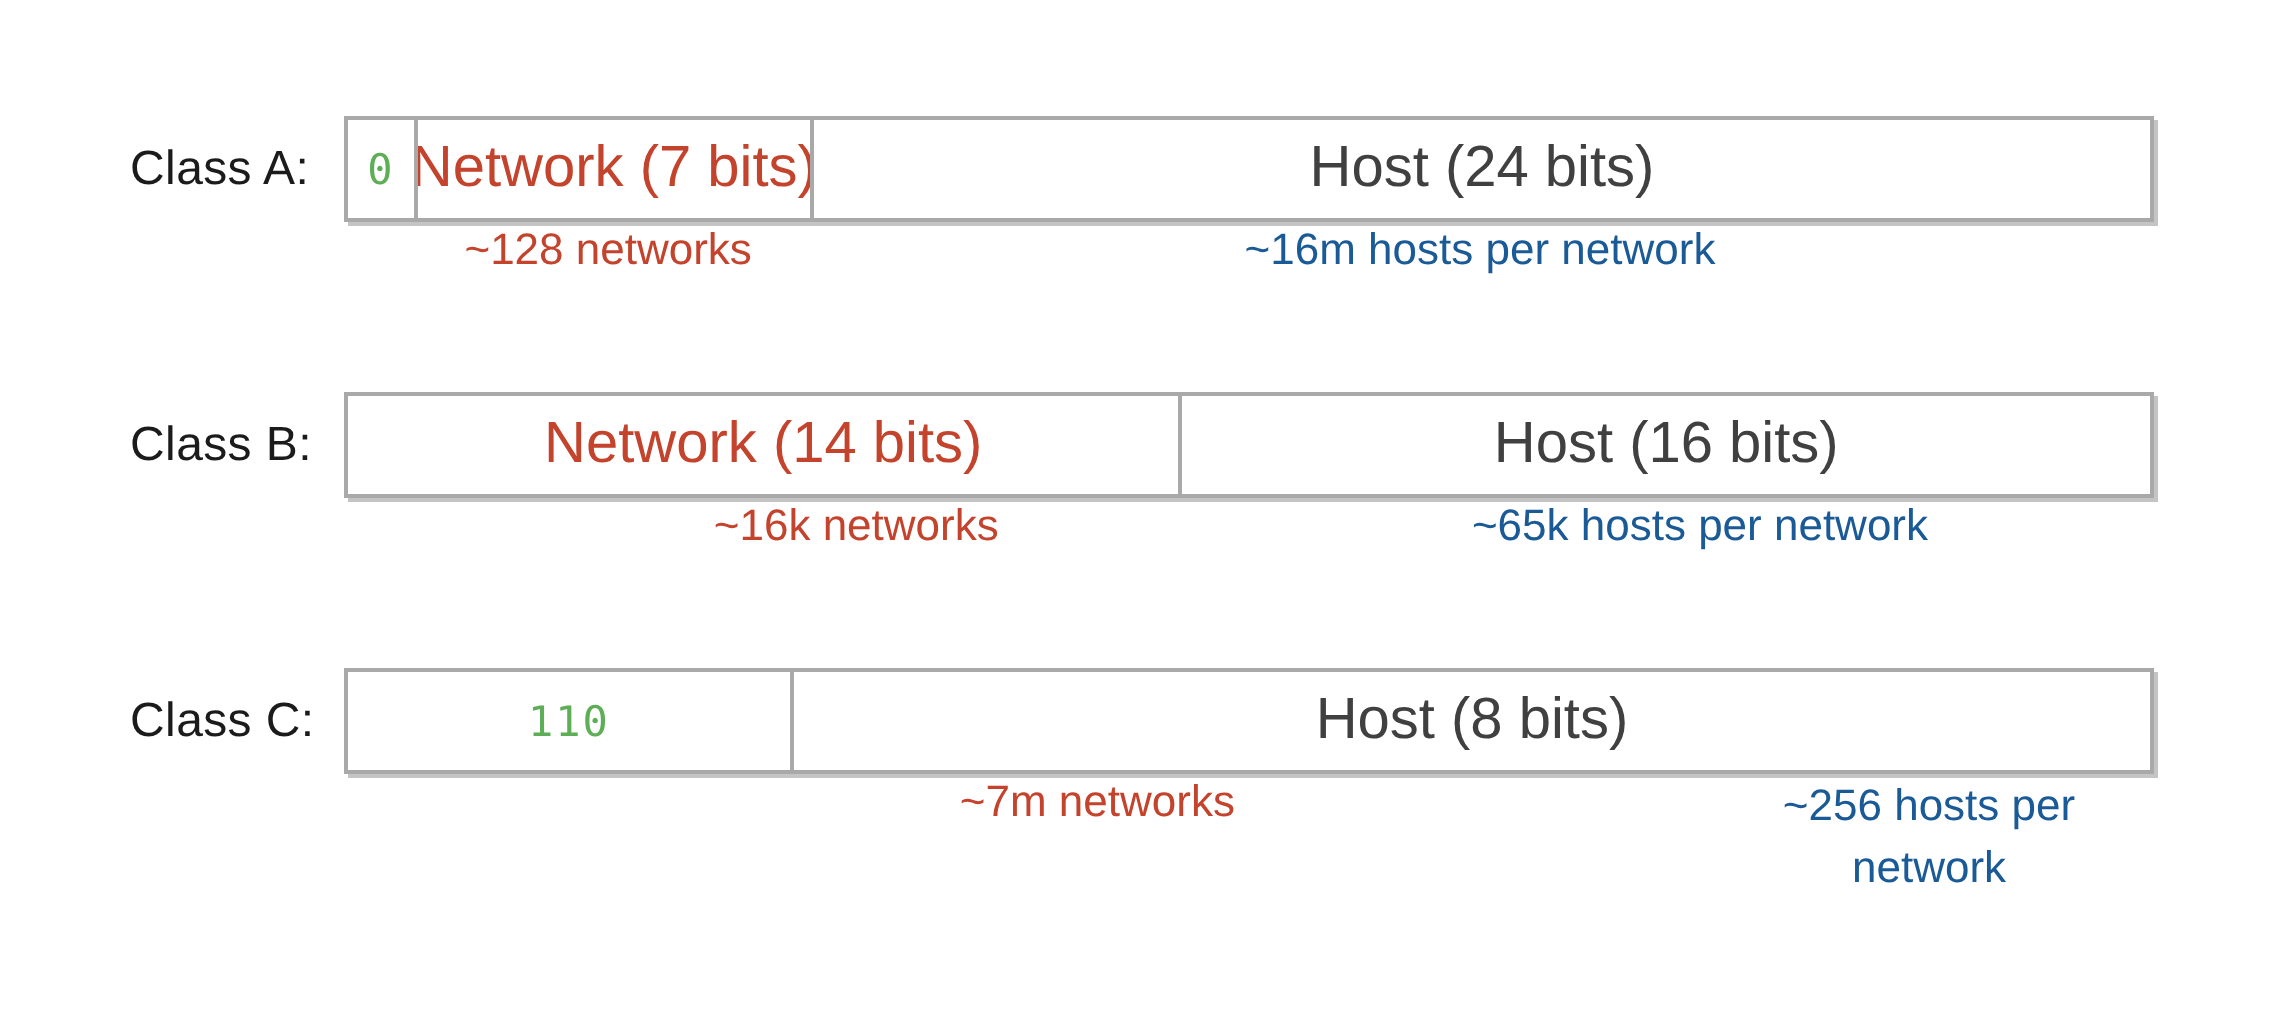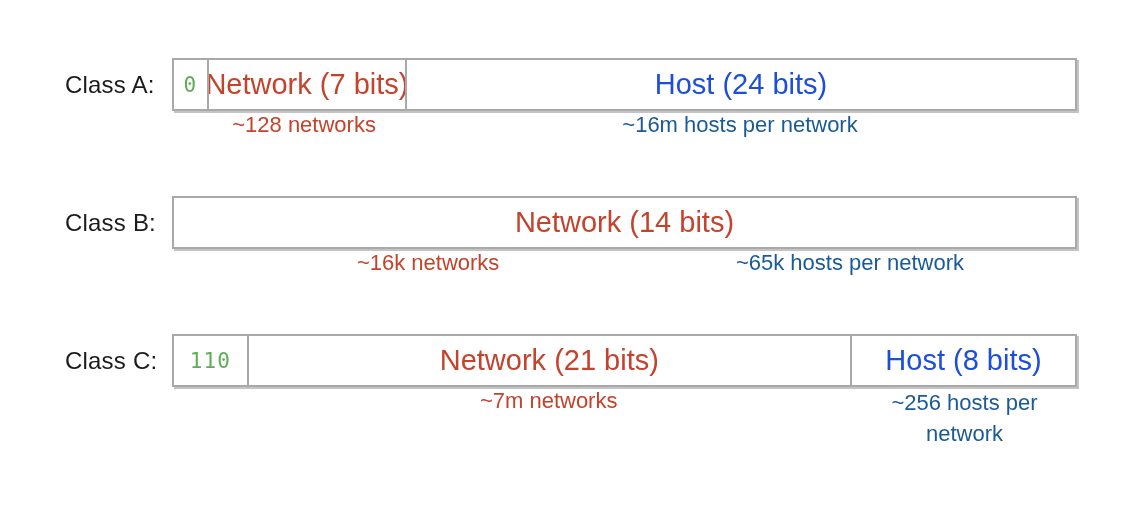--- a/index.html
+++ b/index.html
@@ -49,21 +49,21 @@
     overflow: hidden;
   }
   .cell + .cell { border-left: 2px solid #a9a9a9; }
   .cell.prefix {
     font-family: "DejaVu Sans Mono", monospace;
     font-size: 21px;
     color: #5ead57;
     letter-spacing: 1px;
   }
   .cell.network { color: #c4432c; }
-  .cell.host   { color: #1d4ed8; }
+  .cell.host   { color: #404040; }
   .annot-row {
     display: flex;
     margin-left: 172px;
     font-size: 22px;
     line-height: 28px;
   }
   .annot-row > div { flex-basis: 0; }
   .annot { text-align: center; }
   .annot.network-note { color: #c4432c; }
   .annot.host-note    { color: #1a5a96; }
@@ -92,35 +92,35 @@
       <div class="annot network-note" style="flex-grow:197">~128 networks</div>
       <div class="annot host-note" style="flex-grow:671">~16m hosts per network</div>
     </div>
   </section>
 
   <section class="row">
     <div class="row-main">
       <div class="class-label">Class B:</div>
       <div class="bitbox">
         <div class="cell network" style="flex-grow:388">Network (14 bits)</div>
+        <div class="cell host" style="flex-grow:452">Host (16 bits)</div>
       </div>
     </div>
     <div class="annot-row">
       <div class="ghost" style="flex-grow:61"></div>
       <div class="annot network-note" style="flex-grow:388">~16k networks</div>
       <div class="annot host-note" style="flex-grow:452">~65k hosts per network</div>
     </div>
   </section>
 
   <section class="row">
     <div class="row-main">
       <div class="class-label">Class C:</div>
       <div class="bitbox">
         <div class="cell prefix" style="flex-grow:73">110</div>
-        <div class="cell network" style="flex-grow:604">Network (21 bits)</div>
         <div class="cell host" style="flex-grow:224">Host (8 bits)</div>
       </div>
     </div>
     <div class="annot-row">
       <div class="ghost" style="flex-grow:73"></div>
       <div class="annot network-note" style="flex-grow:604">~7m networks</div>
       <div class="annot host-note" style="flex-grow:224">
         <span class="wrap">~256 hosts per network</span>
       </div>
     </div>

